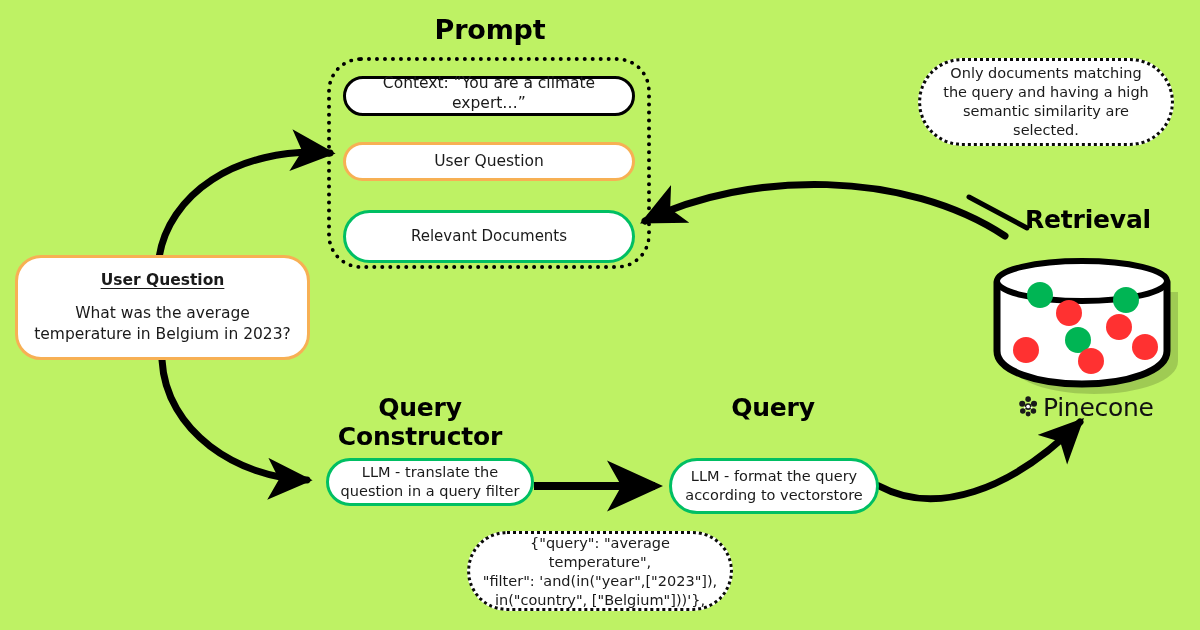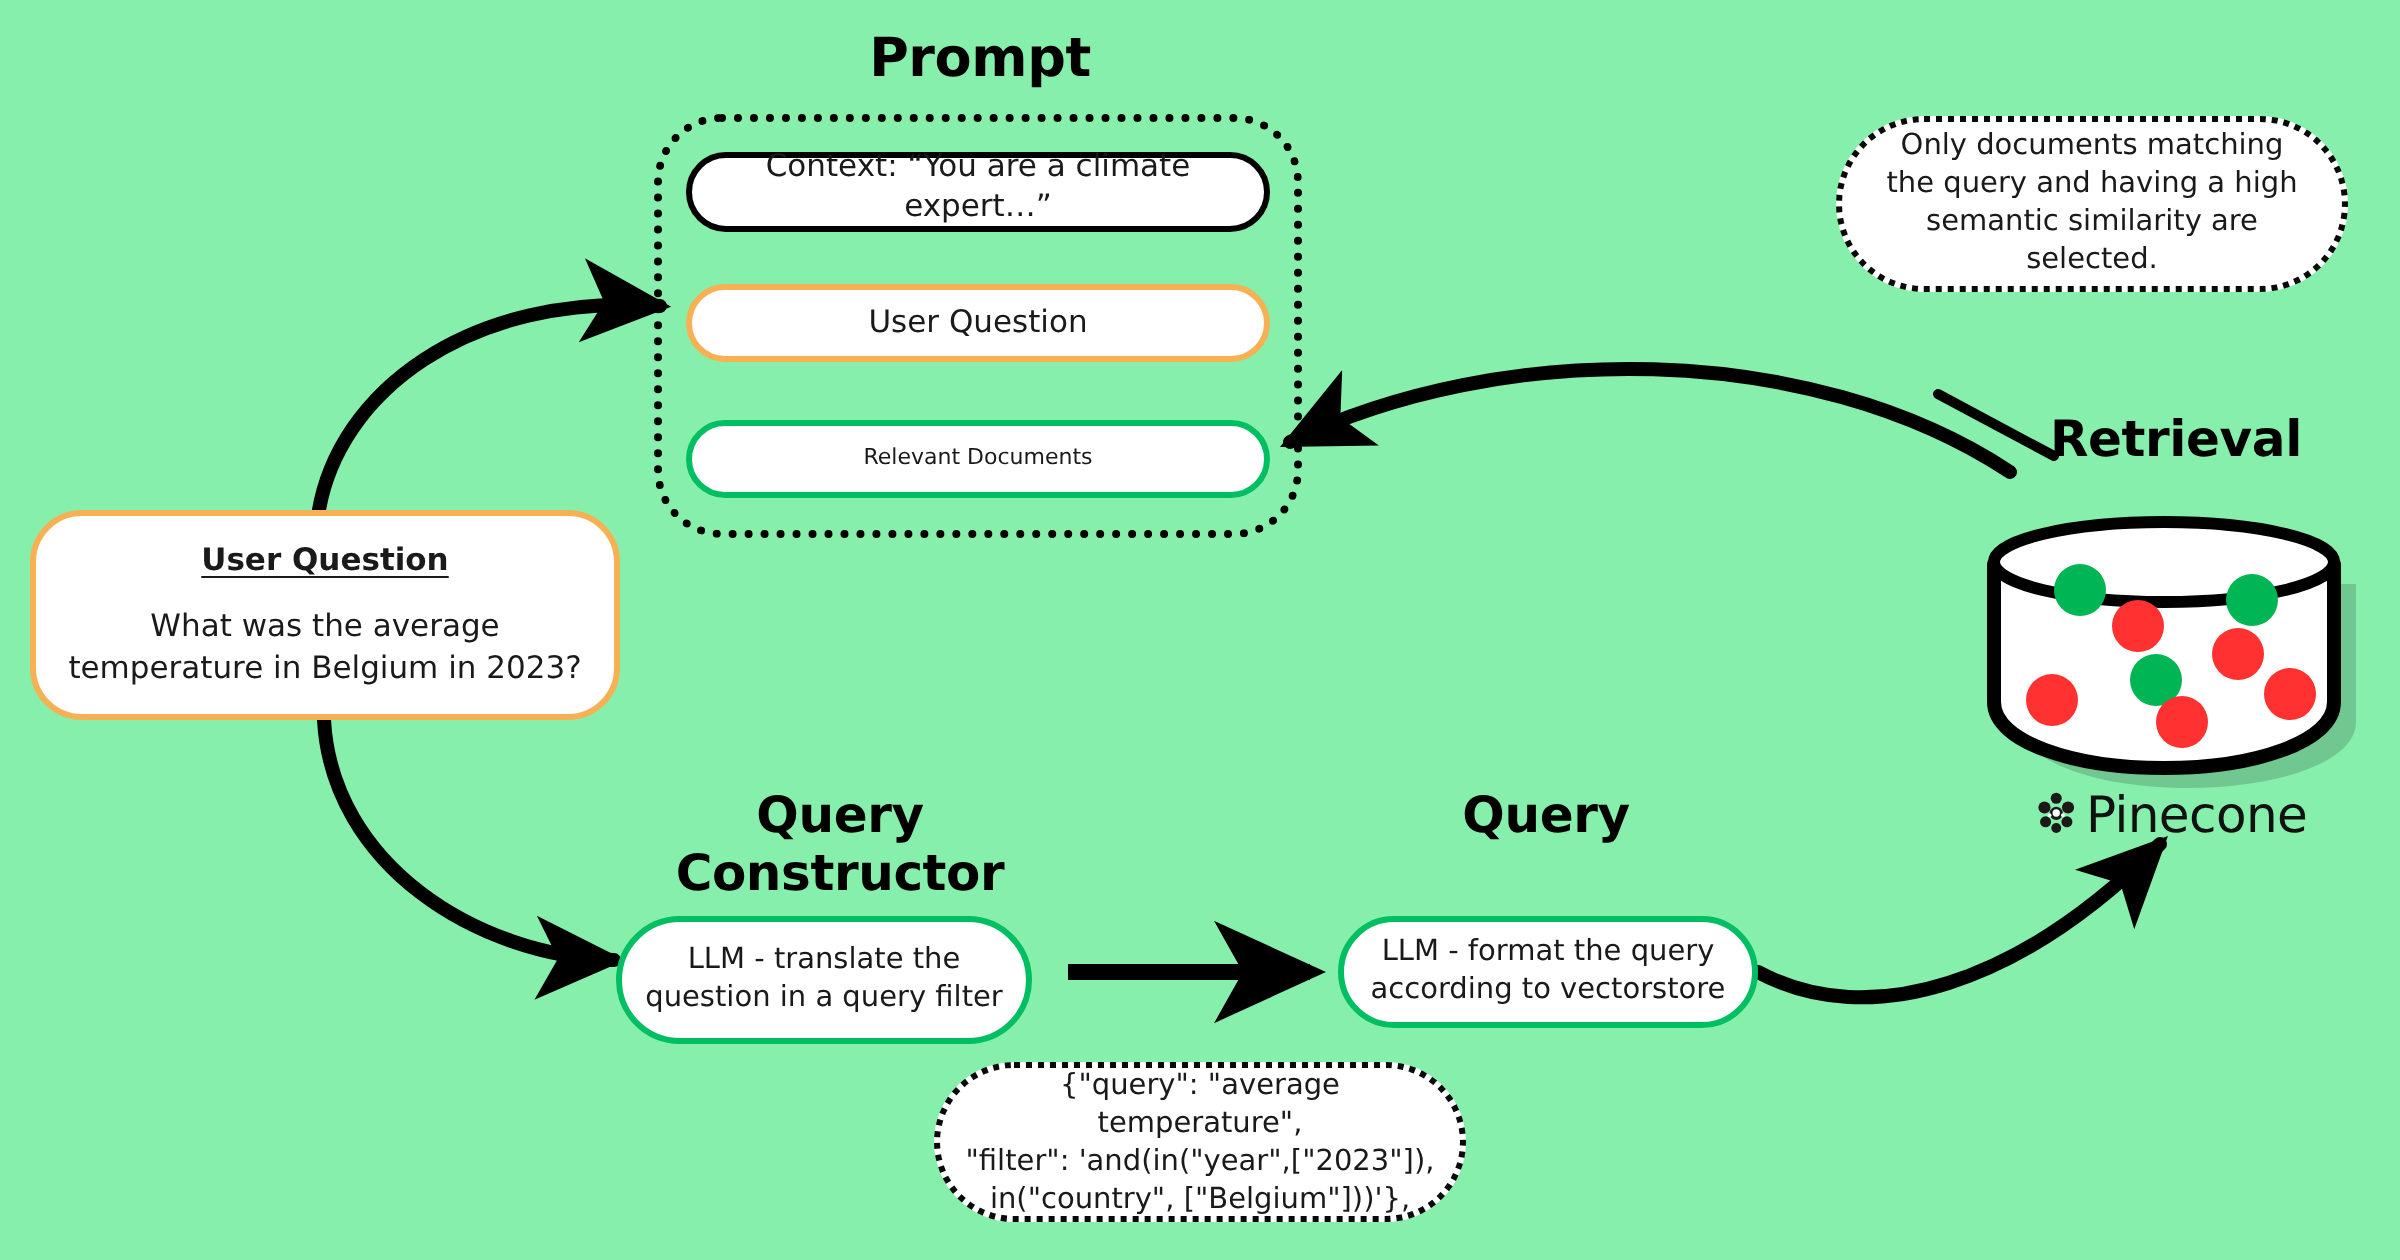--- a/index.html
+++ b/index.html
@@ -4,21 +4,21 @@
 <style>
   html, body {
     margin: 0;
     padding: 0;
     background: #ffffff;
   }
   #canvas {
     position: relative;
     width: 1200px;
     height: 630px;
-    background: #86efac;
+    background: #bef264;
     overflow: hidden;
     font-family: "DejaVu Sans", "Liberation Sans", sans-serif;
     color: #1a1a1a;
   }
   .abs { position: absolute; box-sizing: border-box; }
 
   
   .section-title {
     font-weight: bold;
     text-align: center;
@@ -164,40 +164,40 @@
   <div class="abs dotted-box" style="left:327px; top:57px; width:324px; height:212px;"></div>
 
   <div class="abs pill pill-black" style="left:343px; top:76px; width:292px; height:40px; font-size:15.5px;align-items:flex-end;">
     <span>Context: “You are a climate expert…”</span>
   </div>
 
   <div class="abs pill pill-orange" style="left:343px; top:142px; width:292px; height:39px; font-size:15.5px;">
     <span>User Question</span>
   </div>
 
-  <div class="abs pill pill-green" style="left:343px; top:210px; width:292px; height:39px; font-size:11px;">
+  <div class="abs pill pill-green" style="left:343px; top:210px; width:292px; height:53px; font-size:15px;">
     <span>Relevant Documents</span>
   </div>
 
   <div class="abs uq-card" style="left:15px; top:255px; width:295px; height:105px;">
     <div class="uq-title" style="font-size:15.5px;">User Question</div>
     <div class="uq-body" style="font-size:15.5px;">What was the average temperature in Belgium in 2023?</div>
   </div>
 
   <div class="abs dotted-note" style="left:918px; top:58px; width:256px; height:88px; font-size:14.5px; padding:0 18px;">
     <span>Only documents matching the query and having a high semantic similarity are selected.</span>
   </div>
 
   <div class="abs section-title" style="left:1025px; top:205px; width:160px; font-size:25px; text-align:left;">Retrieval</div>
 
   <div class="abs section-title" style="left:310px; top:393px; width:220px; font-size:25px;">
     <div>Query</div>
     <div>Constructor</div>
   </div>
-  <div class="abs pill pill-green" style="left:308px; top:458px; width:208px; height:64px; font-size:14.5px; flex-direction:column;">
+  <div class="abs pill pill-green" style="left:326px; top:458px; width:208px; height:48px; font-size:14.5px; flex-direction:column;">
     <span>LLM - translate the</span>
     <span>question in a query filter</span>
   </div>
 
   <div class="abs section-title" style="left:663px; top:393px; width:220px; font-size:25px;">
     <div>Query</div>
   </div>
   <div class="abs pill pill-green" style="left:669px; top:458px; width:210px; height:56px; font-size:14.5px; flex-direction:column;">
     <span>LLM - format the query</span>
     <span>according to vectorstore</span>

